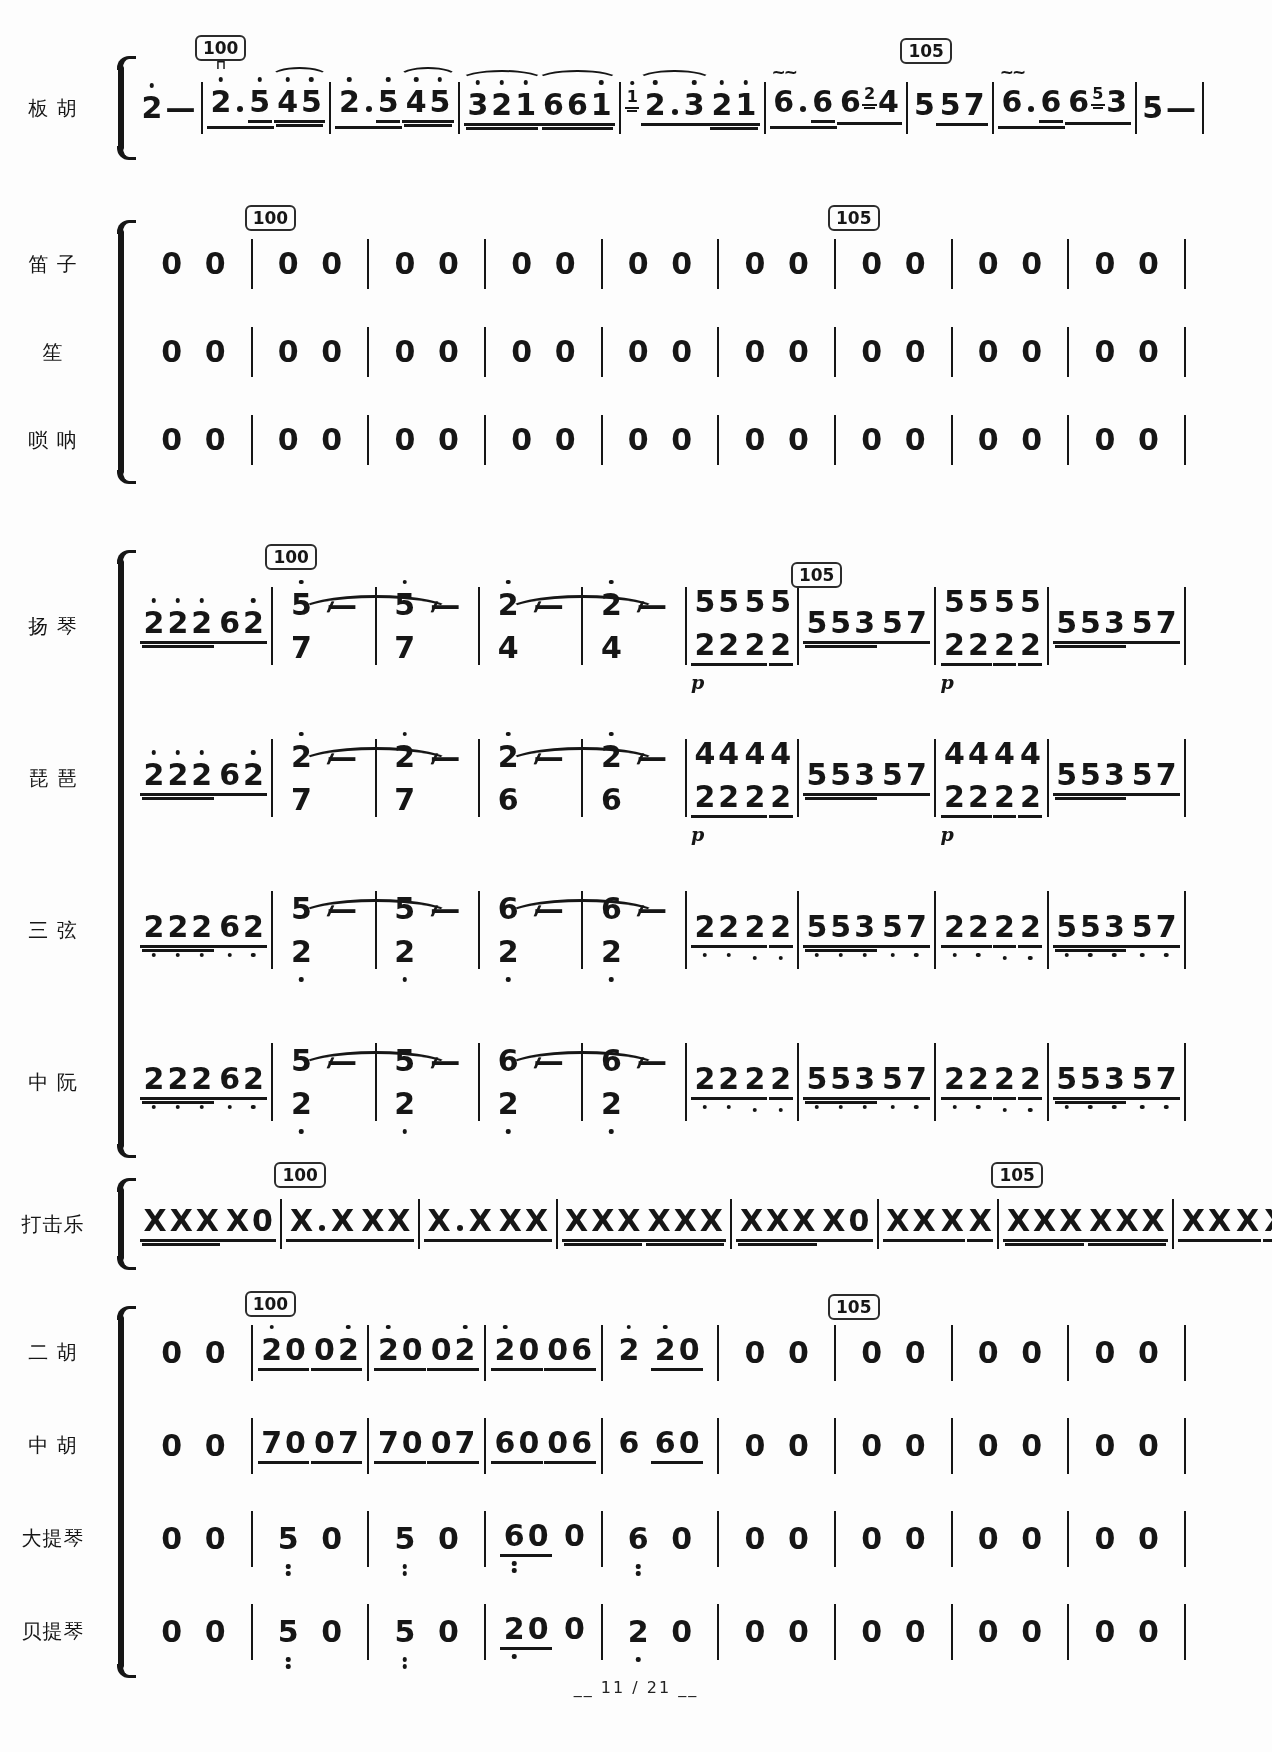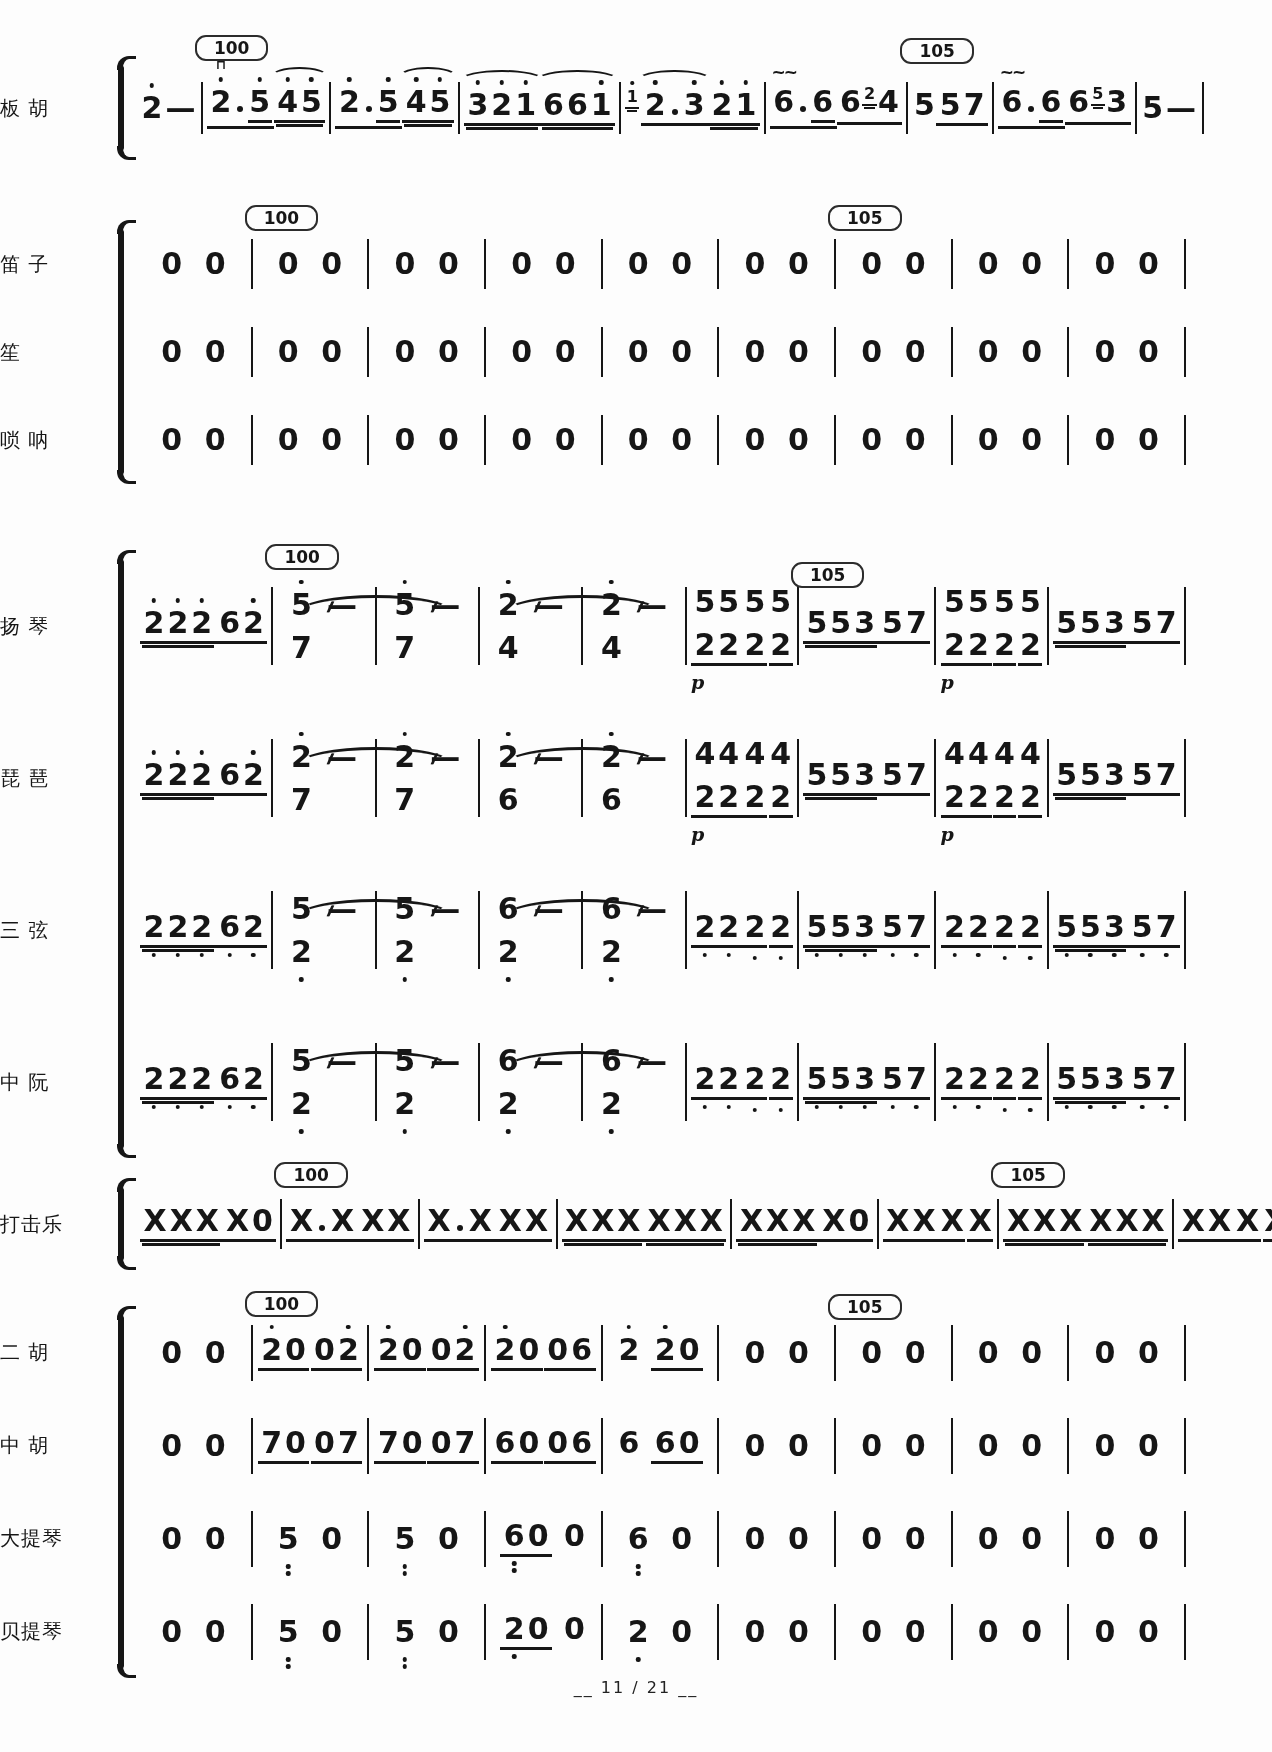--- a/index.html
+++ b/index.html
@@ -20,21 +20,21 @@
   .bracket::before{top:-10px;border-left:6px solid var(--ink);border-top:3px solid var(--ink);border-top-left-radius:12px;}
   .bracket::after{bottom:-10px;border-left:6px solid var(--ink);border-bottom:3px solid var(--ink);border-bottom-left-radius:12px;}
 
   .mrow{display:flex;align-items:center;}
   .sys1 .mrow{height:104px;}
   .sys2 .mrow{height:88px;}
   .sys3 .mrow{height:152px;}
   .sys4 .mrow{height:92px;}
   .sys5 .mrow{height:93px;}
 
-  .label{flex:none;width:106px;text-align:left;font-size:20px;font-weight:500;letter-spacing:1px;white-space:nowrap;}
+  .label{flex:none;width:106px;text-align:center;font-size:20px;font-weight:500;letter-spacing:1px;white-space:nowrap;}
   .music{flex:1;display:flex;align-items:center;margin-left:30px;margin-right:86px;min-width:0;}
 
   .measure{flex:1;display:flex;align-items:baseline;justify-content:space-evenly;position:relative;padding:0 4px;}
   .tp{flex:2;display:flex;align-items:center;align-self:stretch;position:relative;}
   .tp .measure{align-self:center;}
   .bl{flex:none;width:2px;background:var(--ink);height:var(--blh,48px);align-self:center;}
   .sys1{--blh:52px;} .sys2{--blh:50px;} .sys3{--blh:78px;} .sys4{--blh:50px;} .sys5{--blh:56px;}
 
   .beat{display:inline-flex;align-items:baseline;gap:2px;}
   .tok{position:relative;display:inline-flex;padding:0 1.5px;}
@@ -61,21 +61,21 @@
   .ch{display:inline-flex;flex-direction:column;align-items:center;row-gap:13px;position:relative;}
   .trem{position:absolute;top:9px;right:-16px;font-size:13px;font-weight:700;letter-spacing:-5.5px;transform:skewX(-8deg);}
   .dyn{position:absolute;bottom:-27px;left:0;font-family:"DejaVu Serif",serif;font-style:italic;font-weight:700;font-size:19px;}
 
   .g.arc::before{content:"";position:absolute;left:-3px;right:-3px;top:-20px;height:15px;
                  border:2.5px solid transparent;border-top-color:var(--ink);border-radius:50%;}
   .tiearc{position:absolute;left:13%;right:13%;top:8px;height:26px;
           border:3px solid transparent;border-top-color:var(--ink);border-radius:50%;}
 
   .mark{position:absolute;top:var(--marktop,-44px);left:-8px;font-size:17px;font-weight:600;line-height:1.3;
-        border:2px solid #2c2c2c;border-radius:11px;padding:0 17px;background:#fdfdfd;z-index:2;white-space:nowrap;}
+        border:2px solid #2c2c2c;border-radius:6px;padding:0 6px;background:#fdfdfd;z-index:2;white-space:nowrap;}
   .sys1{--marktop:-52px;} .sys3{--marktop:-46px;}
 
   .footer{text-align:center;font-size:16px;letter-spacing:2px;color:#222;}
 </style>
 </head>
 <body>
 
 <div class="page">
   <div id="score">
       <div class="sys sys1">

